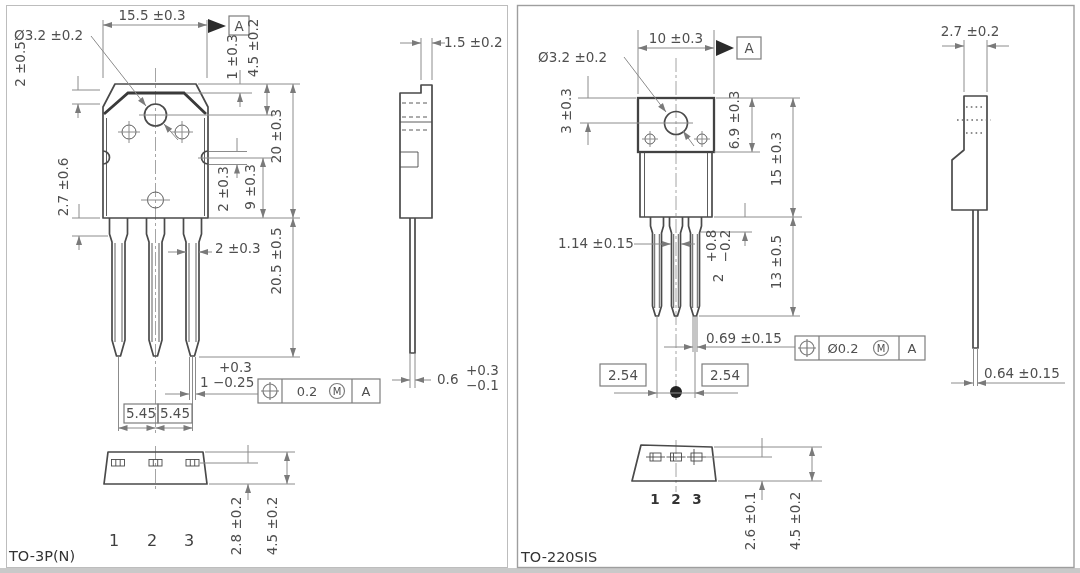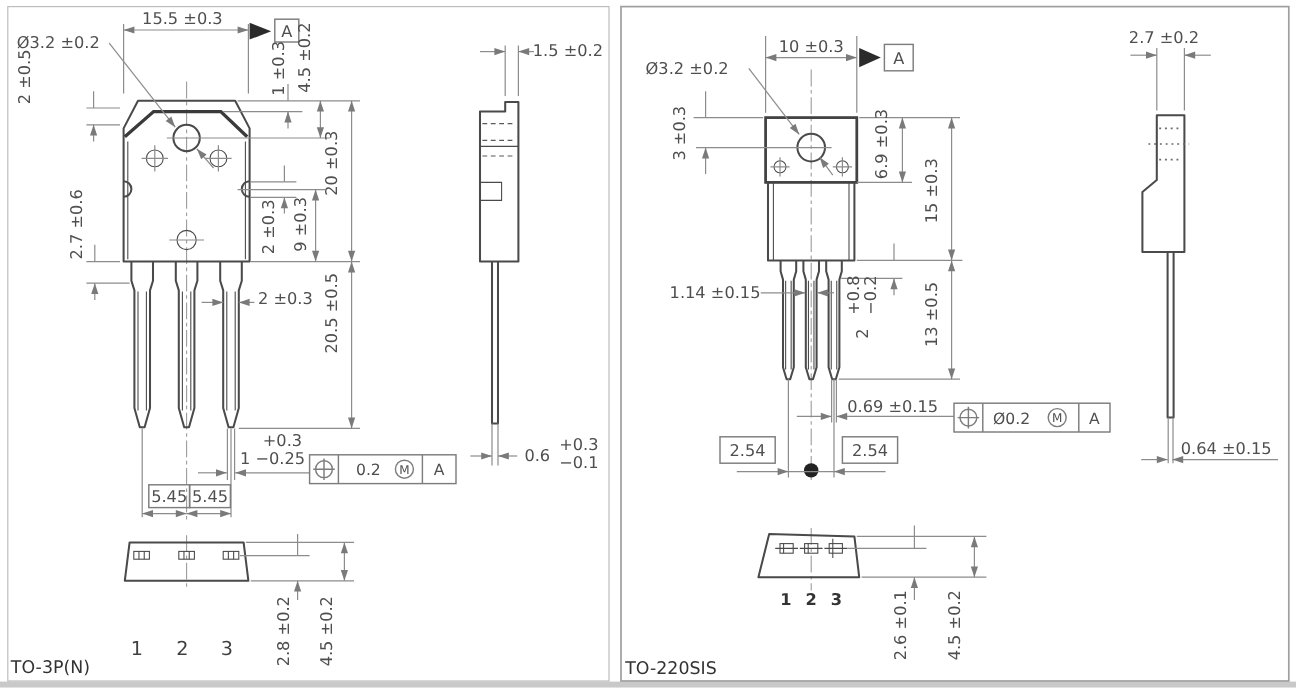--- a/index.html
+++ b/index.html
@@ -1,16 +1,16 @@
 <!DOCTYPE html>
 <html><head>
 <meta charset="utf-8">
 <style>
   html,body { margin:0; padding:0; background:#ffffff; }
-  .stage { position:relative; width:1080px; height:573px; background:#a3a3a3; overflow:hidden; }
+  .stage { position:relative; width:1080px; height:573px; background:#22c55e; overflow:hidden; }
   svg text { font-family:"DejaVu Sans","Liberation Sans",sans-serif; fill:#4f4f4f; font-size:13.5px; }
   .mid { text-anchor:middle; }
   .ol  { fill:none; stroke:#4a4a4a; stroke-width:1.7; stroke-linejoin:round; }
   .ol2 { fill:none; stroke:#3a3a3a; stroke-width:2.8; }
   .olr { fill:none; stroke:#424242; stroke-width:2.3; }
   .thin{ fill:none; stroke:#4a4a4a; stroke-width:0.9; }
   .dim { fill:none; stroke:#8c8c8c; stroke-width:1; }
   .cl  { fill:none; stroke:#9a9a9a; stroke-width:0.9; stroke-dasharray:14 3 3 3; }
   .dash{ fill:none; stroke:#5a5a5a; stroke-width:1; stroke-dasharray:4 3; }
   .dotl{ fill:none; stroke:#6a6a6a; stroke-width:1.3; stroke-dasharray:1.6 3.2; }

